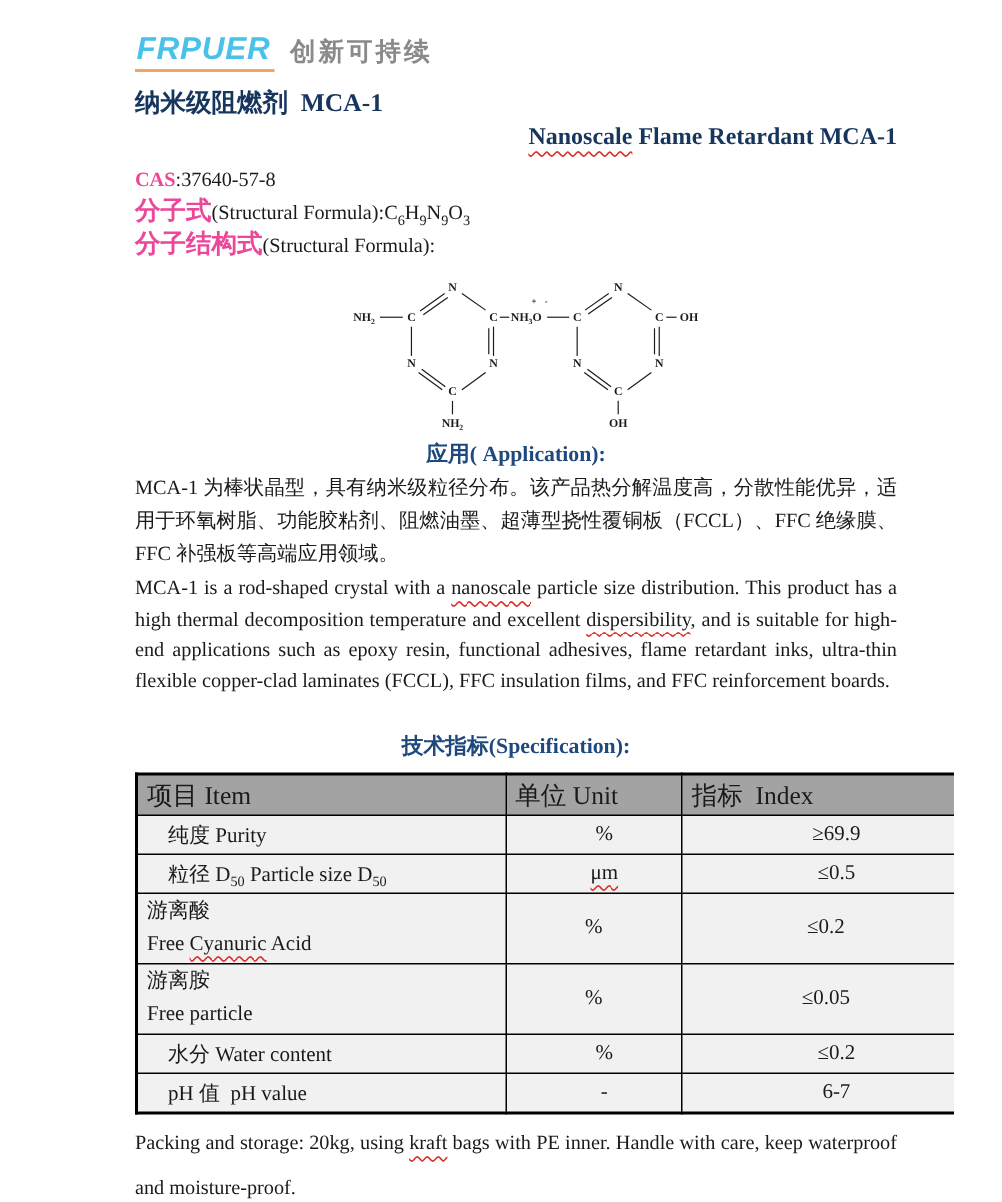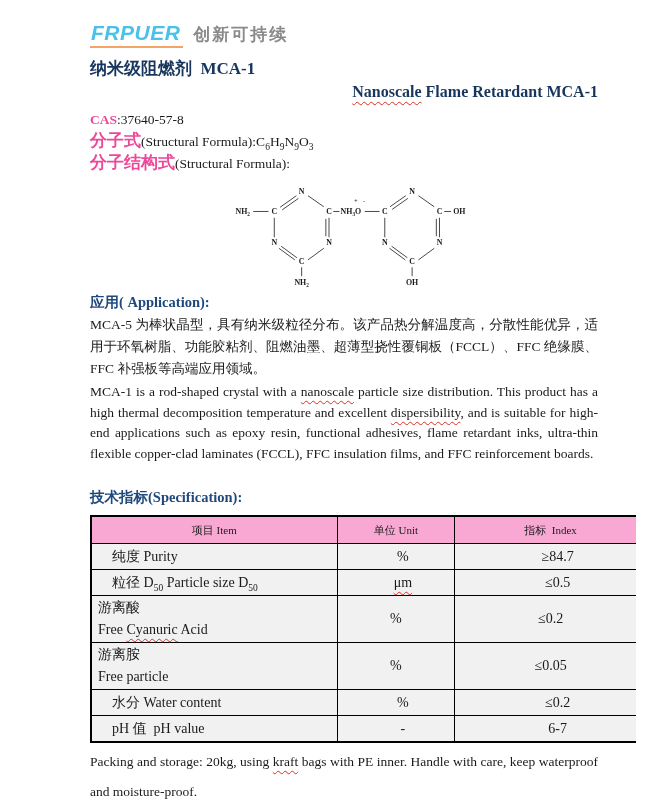--- a/index.html
+++ b/index.html
@@ -35,31 +35,31 @@
 
   
   .structure-wrap { display:flex; justify-content:center; margin:2px 0 0 10px; }
   .structure-wrap svg { display:block; }
   .bond { stroke:#1a1a1a; stroke-width:1.5; }
   text.atom { font-family:"Liberation Serif","DejaVu Serif",serif; font-weight:bold; font-size:15px; fill:#1a1a1a; }
   text.charge { font-family:"Liberation Serif","DejaVu Serif",serif; font-weight:bold; font-size:11px; fill:#1a1a1a; }
   tspan.ssub { font-size:10px; }
 
   
-  .sec-head { color:#1f497d; font-weight:bold; font-size:14.5px; margin-top:5px; }
+  .sec-head { color:#1f497d; font-weight:bold; font-size:14.5px; margin-top:5px;text-align:center; }
   .para { font-size:13.5px; text-align:justify; margin-top:2px; }
   .para-zh { line-height:22px; }
   .para-en { line-height:20.5px; }
 
   
   .spec-head { margin-top:24px; }
   table.spec { border-collapse:collapse; width:558px; margin-top:8px; font-size:14px;
                border:2px solid #000; }
   table.spec th, table.spec td { border:1px solid #000; padding:1px 6px; }
-  table.spec th { background:#f9a8d4; font-weight:normal; text-align:center; height:24px; font-size:11px; }
+  table.spec th { background:#a3a3a3; font-weight:normal; text-align:left; height:24px; font-size:17px; }
   table.spec td { background:#f1f1f1; }
   td.c { text-align:center; }
   tr.single td { height:23px;padding-left:20px; }
   tr.double td { height:44px; line-height:22px; }
 
   
   .pack-zh { margin-top:20px; font-size:14px; }
   .pack-en { font-size:13.5px; line-height:30px; margin-top:4px; text-align:justify; }
 </style>
 </head>
@@ -130,42 +130,42 @@
         <text class="atom" x="402" y="72" text-anchor="middle">C</text>
         <text class="atom" x="298" y="130" text-anchor="middle">N</text>
         <text class="atom" x="402" y="130" text-anchor="middle">N</text>
         <text class="atom" x="350" y="166" text-anchor="middle">C</text>
         <text class="atom" x="428" y="72" text-anchor="start">OH</text>
         <text class="atom" x="350" y="206" text-anchor="middle">OH</text>
       </svg>
     </div>
 
     <div class="sec-head"><span>应用</span><span>( Application):</span></div>
-    <div class="para para-zh">MCA-5 为棒状晶型，具有纳米级粒径分布。该产品热分解温度高，分散性能优异，适用于环氧树脂、功能胶粘剂、阻燃油墨、超薄型挠性覆铜板（FCCL）、FFC 绝缘膜、FFC 补强板等高端应用领域。</div>
+    <div class="para para-zh">MCA-1 为棒状晶型，具有纳米级粒径分布。该产品热分解温度高，分散性能优异，适用于环氧树脂、功能胶粘剂、阻燃油墨、超薄型挠性覆铜板（FCCL）、FFC 绝缘膜、FFC 补强板等高端应用领域。</div>
     <div class="para para-en"><span>MCA-1 is a rod-shaped crystal with a </span><span class="sq">nanoscale</span><span> particle size distribution. This product has a high thermal decomposition temperature and excellent </span><span class="sq">dispersibility</span><span>, and is suitable for high-end applications such as epoxy resin, functional adhesives, flame retardant inks, ultra-thin flexible copper-clad laminates (FCCL), FFC insulation films, and FFC reinforcement boards.</span></div>
 
     <div class="sec-head spec-head"><span>技术指标</span><span>(Specification):</span></div>
     <table class="spec">
       <colgroup>
           <col style="width:247px">
           <col style="width:118px">
           <col style="width:193px">
         </colgroup>
       <thead>
         <tr>
           <th>项目 Item</th>
           <th>单位 Unit</th>
           <th>指标 Index</th>
         </tr>
       </thead>
       <tbody>
         <tr class="single">
           <td>纯度 Purity</td>
           <td class="c">%</td>
-          <td class="c">≥84.7</td>
+          <td class="c">≥69.9</td>
         </tr>
         <tr class="single">
           <td><span>粒径 D</span><sub class="fsub">50</sub><span> Particle size D</span><sub class="fsub">50</sub></td>
           <td class="c"><span class="sq">μm</span></td>
           <td class="c">≤0.5</td>
         </tr>
         <tr class="double">
           <td><span>游离酸</span><br><span>Free </span><span class="sq">Cyanuric</span><span> Acid</span></td>
           <td class="c">%</td>
           <td class="c">≤0.2</td>

